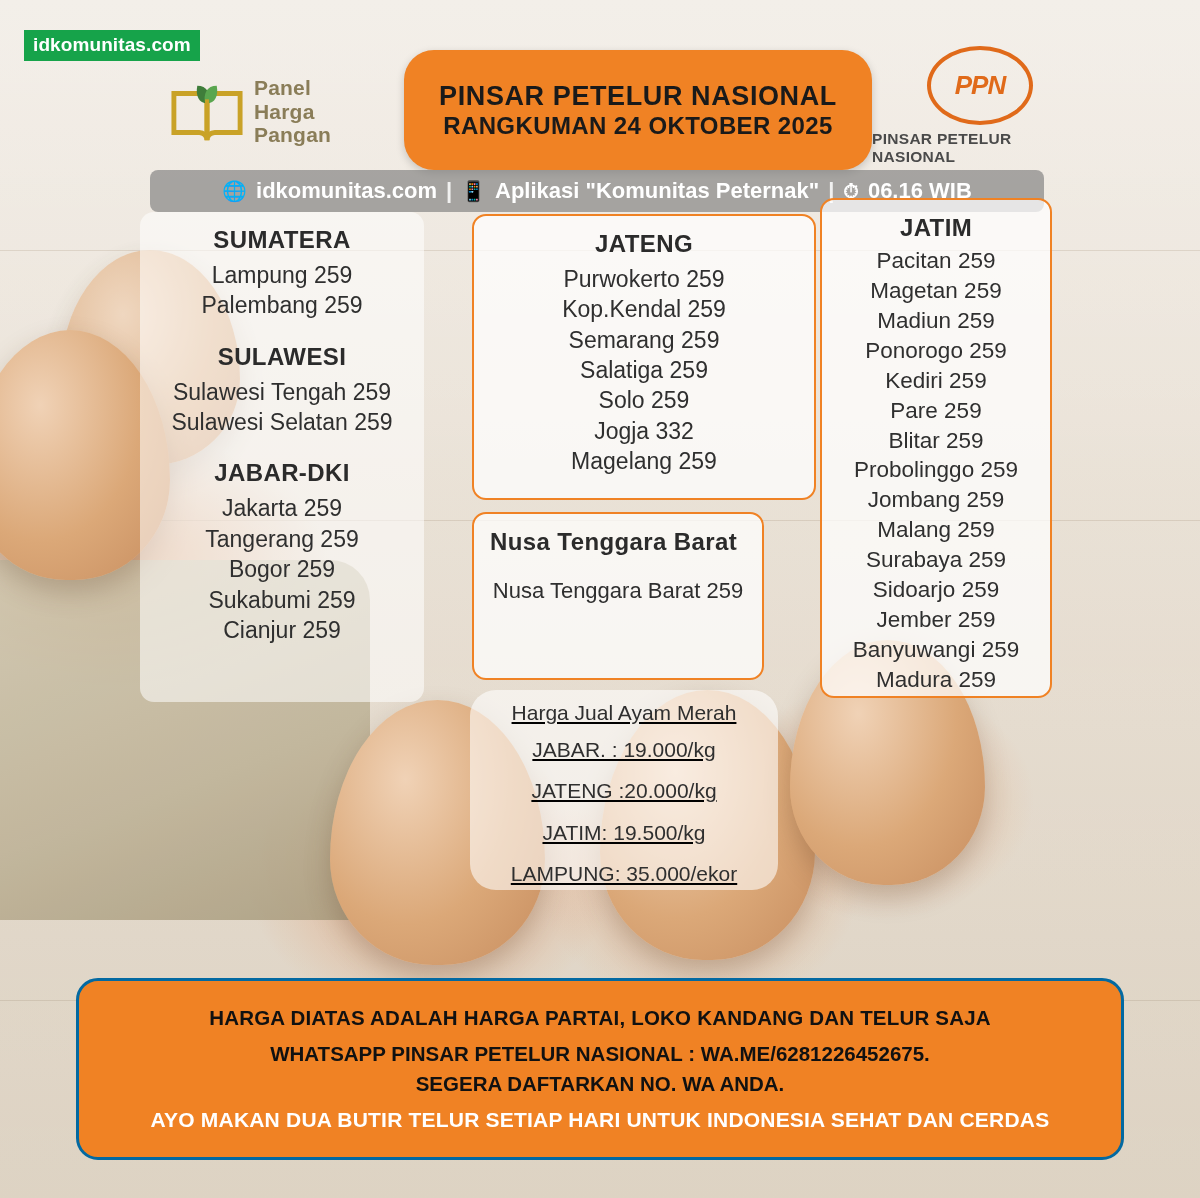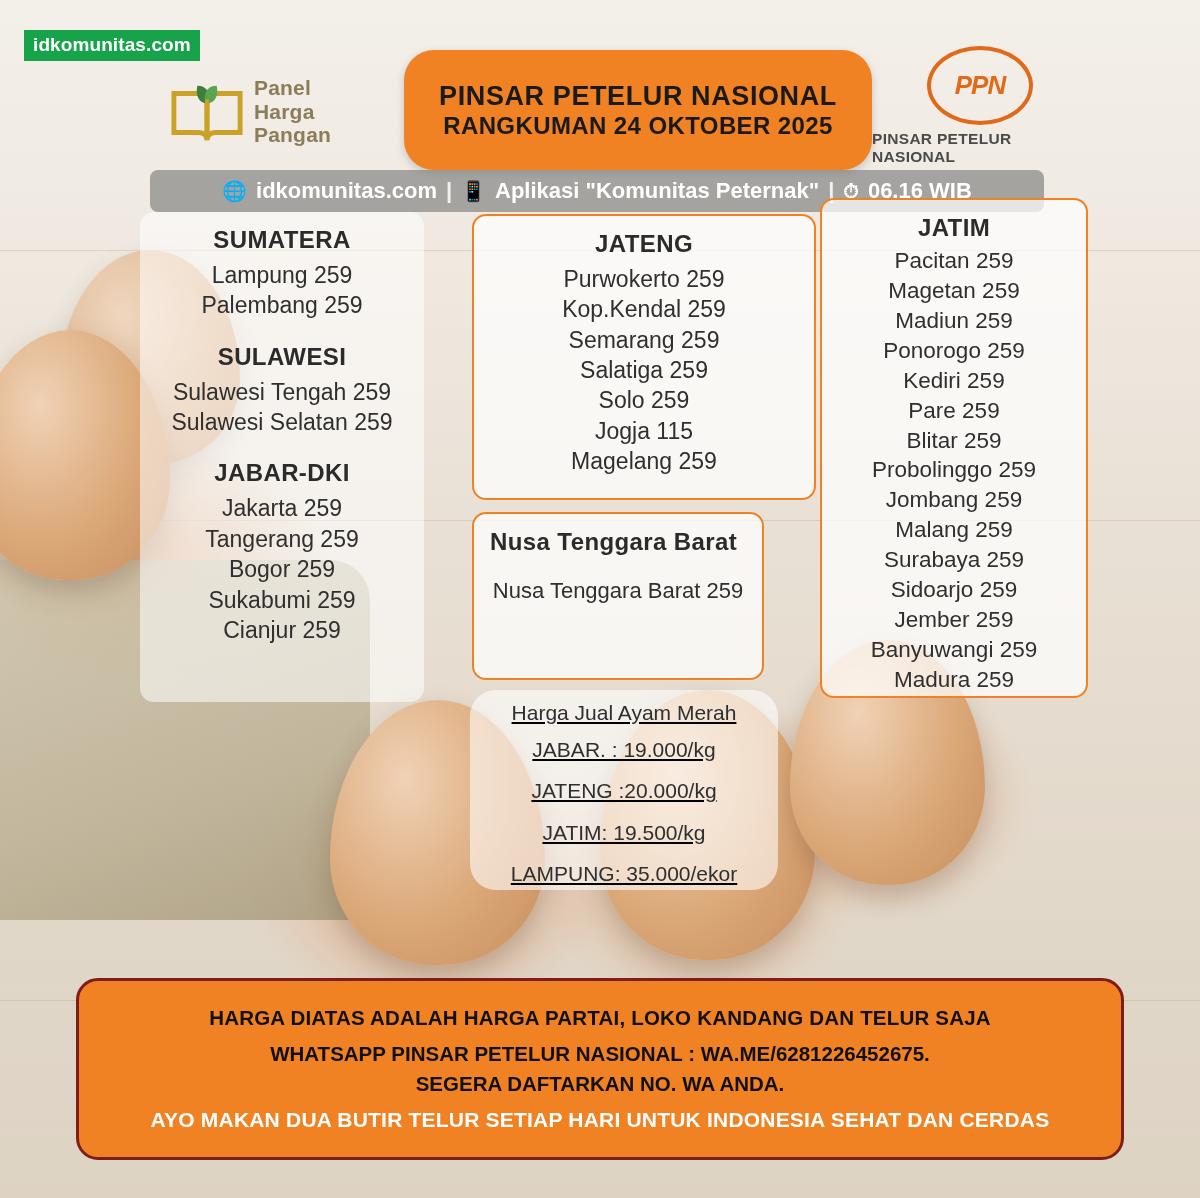--- a/index.html
+++ b/index.html
@@ -121,34 +121,34 @@
     letter-spacing:.4px; margin:4px 0 6px;
   }
   .prow {
     text-align:center; font-size:23px; color:#2f2f2f; line-height:1.32;
   }
   .gap { height:18px; }
 
   #panel-left   { left:140px; top:212px; width:284px; height:490px; border:none; background:rgba(255,255,255,.55); }
   #panel-jateng { left:472px; top:214px; width:344px; height:286px; }
   #panel-ntb    { left:472px; top:512px; width:292px; height:168px; }
-  #panel-jatim  { left:820px; top:198px; width:268px; height:500px; }
+  #panel-jatim  { left:820px; top:198px; width:232px; height:500px; }
   #panel-ayam   { left:470px; top:690px; width:308px; height:200px; border:none; background:rgba(255,255,255,.58); border-radius:26px;text-decoration:underline; }
 
   #panel-jatim .ph { font-size:24px; margin-bottom:4px; }
   #panel-jatim .prow { font-size:22.5px; line-height:1.33; }
   #panel-ntb .ph { text-align:left; font-size:24px; padding-left:4px; }
   #panel-ntb .prow { margin-top:20px; font-size:22px; }
   #panel-ayam .arow { text-align:center; font-size:21px; color:#2f2f2f; line-height:1.2; margin-bottom:16px; }
   #panel-ayam .arow.first { margin-bottom:12px; }
 
   
   .footer {
     position:absolute; left:76px; top:978px; width:1048px; height:182px;
-    background:#f08224; border:3px solid #7f1d1d; border-radius:22px;
+    background:#f08224; border:3px solid #0369a1; border-radius:22px;
     display:flex; flex-direction:column; align-items:center; justify-content:center;
     gap:12px; padding:8px 14px;
   }
   .footer .f1 { font-size:20.5px; font-weight:800; color:#111; letter-spacing:.2px; text-align:center; }
   .footer .f2 { font-size:20.5px; font-weight:800; color:#111; text-align:center; }
   .footer .f3 { font-size:20.5px; font-weight:800; color:#111; text-align:center; margin-top:-6px;}
   .footer .f4 { font-size:21px; font-weight:800; color:#fff; text-align:center; letter-spacing:.2px; }
 </style>
 </head>
 <body>
@@ -225,21 +225,21 @@
   <div class="prow">Cianjur 259</div>
 </div>
 
 <div class="panel" id="panel-jateng">
   <div class="ph">JATENG</div>
   <div class="prow">Purwokerto 259</div>
   <div class="prow">Kop.Kendal 259</div>
   <div class="prow">Semarang 259</div>
   <div class="prow">Salatiga 259</div>
   <div class="prow">Solo 259</div>
-  <div class="prow">Jogja 115</div>
+  <div class="prow">Jogja 332</div>
   <div class="prow">Magelang 259</div>
 </div>
 
 <div class="panel" id="panel-ntb">
   <div class="ph">Nusa Tenggara Barat</div>
   <div class="prow">Nusa Tenggara Barat 259</div>
 </div>
 
 <div class="panel" id="panel-jatim">
   <div class="ph">JATIM</div>

